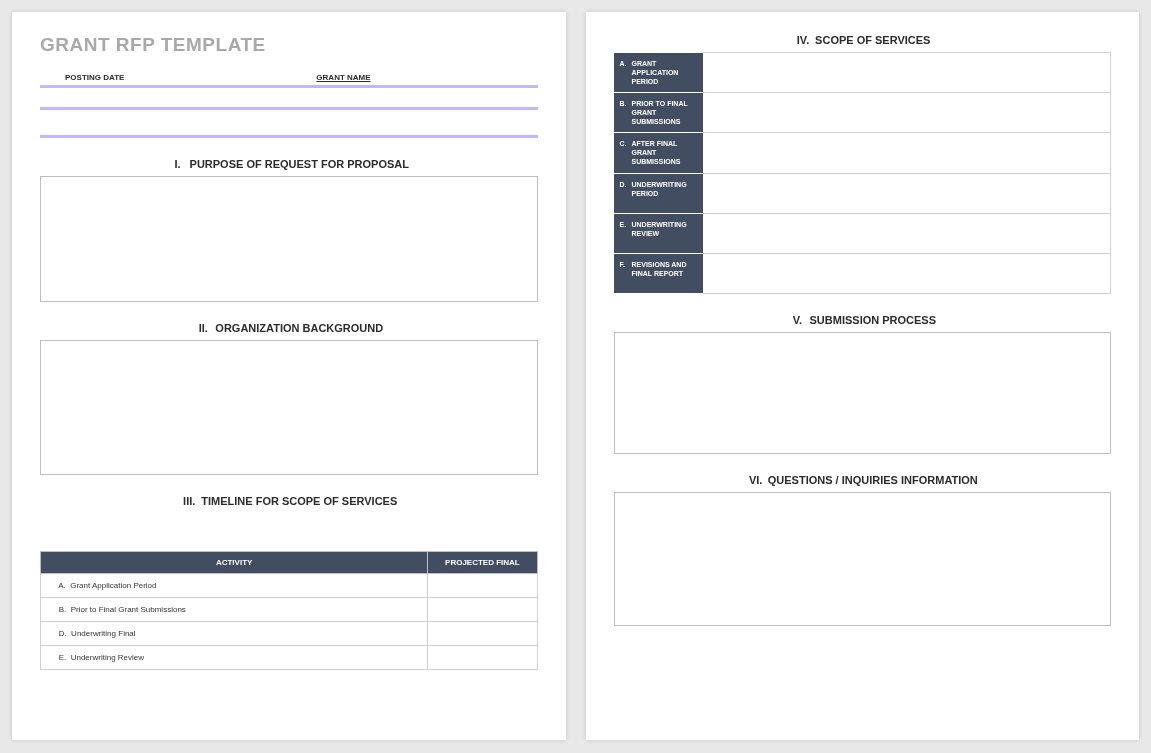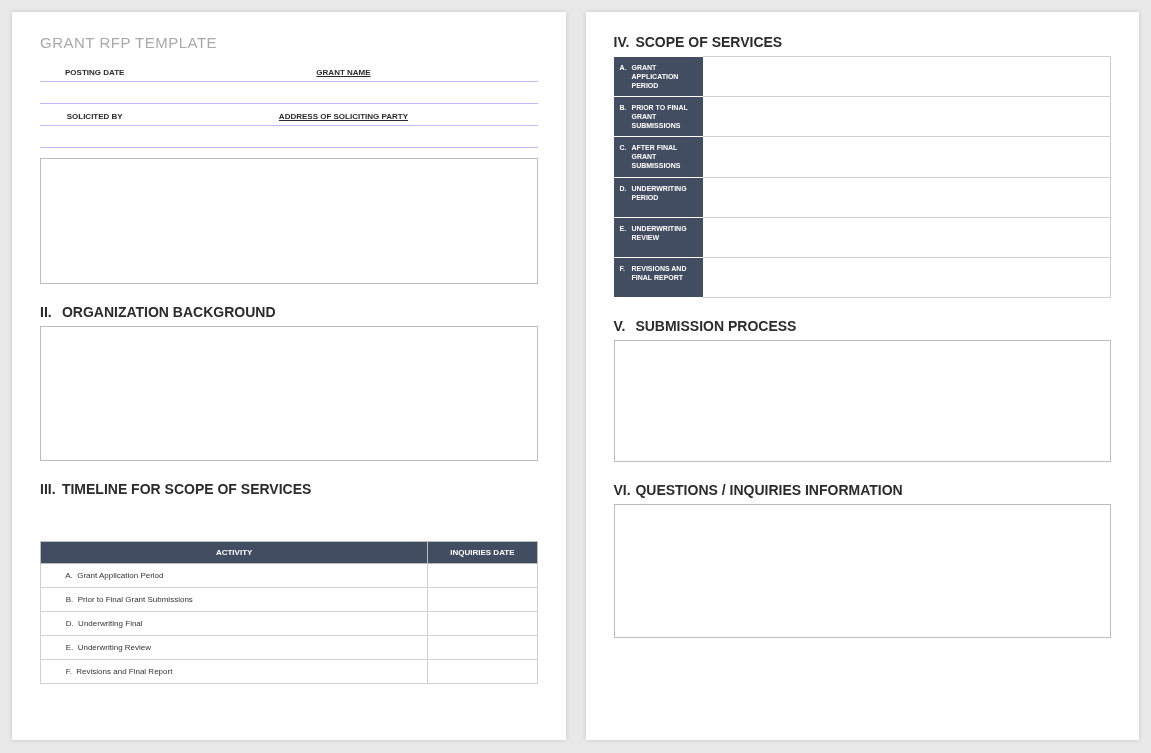--- a/index.html
+++ b/index.html
@@ -14,50 +14,51 @@
   .page {
     background: #fff;
     width: 554px;
     height: 728px;
     padding: 22px 28px;
     box-shadow: 0 0 4px rgba(0,0,0,0.15);
     position: relative;
   }
   .doc-title {
     color: #a9a9a9;
-    font-size: 15px;
-    font-weight: normal;
+    font-size: 19px;
+    font-weight: bold;
     letter-spacing: 0.5px;
     margin-bottom: 14px;
   }
   .info-table {
     width: 100%;
     border-collapse: collapse;
     margin-bottom: 10px;
   }
   .info-table td {
-    border-bottom: 1px solid #c4b5fd;
+    border-bottom: 3px solid #c4b5fd;
     font-size: 8px;
     font-weight: bold;
     color: #2b2b2b;
     text-align: center;
     height: 16px;
     vertical-align: middle;
   }
   .info-table td.label-cell { width: 22%; }
   .info-table td.value-cell { width: 78%; text-decoration: underline; }
   .info-table tr.value-row td { height: 22px; }
   .info-table td.gap { border: none; height: 6px; }
 
   .section-heading {
-    font-size: 14px;
+    font-size: 11px;
     font-weight: bold;
     color: #2b2b2b;
     margin-top: 20px;
     margin-bottom: 6px;
+    text-align: center;
   }
   .section-heading .roman {
     display: inline-block;
     width: 18px;
   }
   .big-box {
     border: 1px solid #bdbdbd;
     height: 126px;
     width: 100%;
   }
@@ -74,21 +75,21 @@
     font-size: 8px;
     font-weight: bold;
     padding: 6px 4px;
     border: 1px solid #bdbdbd;
     text-align: center;
   }
   .timeline-table td {
     border: 1px solid #d0d0d0;
     font-size: 8px;
     color: #333;
-    padding: 7px 18px;
+    padding: 7px 11px;
   }
   .timeline-table td.date-col { width: 22%; }
 
   .scope-table {
     width: 100%;
     border-collapse: collapse;
   }
   .scope-table td.dark {
     background: #424d61;
     color: #fff;
@@ -129,69 +130,65 @@
       <td class="label-cell">POSTING DATE</td>
       <td class="value-cell">GRANT NAME</td>
     </tr>
     <tr class="value-row">
       <td></td>
       <td></td>
     </tr>
     <tr>
           <td class="gap" colspan="2"></td>
         </tr>
-    <tr>
-      <td class="label-cell">SOLICITED BY</td>
-      <td class="value-cell">ADDRESS OF SOLICITING PARTY</td>
-    </tr>
     <tr class="value-row">
       <td></td>
       <td></td>
     </tr>
   </tbody>
     </table>
 
+  <div class="section-heading">
+    <span class="roman">I.</span>
+    <span>PURPOSE OF REQUEST FOR PROPOSAL</span>
+  </div>
   <div class="big-box"></div>
 
   <div class="section-heading">
     <span class="roman">II.</span>
     <span>ORGANIZATION BACKGROUND</span>
   </div>
   <div class="big-box tall"></div>
 
   <div class="section-heading">
     <span class="roman">III.</span>
     <span>TIMELINE FOR SCOPE OF SERVICES</span>
   </div>
   <table class="timeline-table">
     <thead>
       <tr>
         <th>ACTIVITY</th>
-        <th class="date-col">INQUIRIES DATE</th>
+        <th class="date-col">PROJECTED FINAL</th>
       </tr>
     </thead>
     <tbody id="timeline-body">
         <tr>
           <td style="white-space: pre;">   A.  Grant Application Period</td>
           <td class="date-col"></td>
         </tr>
         <tr>
           <td style="white-space: pre;">   B.  Prior to Final Grant Submissions</td>
           <td class="date-col"></td>
         </tr>
         <tr>
           <td style="white-space: pre;">   D.  Underwriting Final</td>
           <td class="date-col"></td>
         </tr>
         <tr>
           <td style="white-space: pre;">   E.  Underwriting Review</td>
-          <td class="date-col"></td>
-        </tr>
-        <tr>
-          <td style="white-space: pre;">   F.  Revisions and Final Report</td>
           <td class="date-col"></td>
         </tr>
       </tbody>
   </table>
 </div>
 
 <div class="page">
   <div class="section-heading" style="margin-top:0">
     <span class="roman">IV.</span>
     <span>SCOPE OF SERVICES</span>

